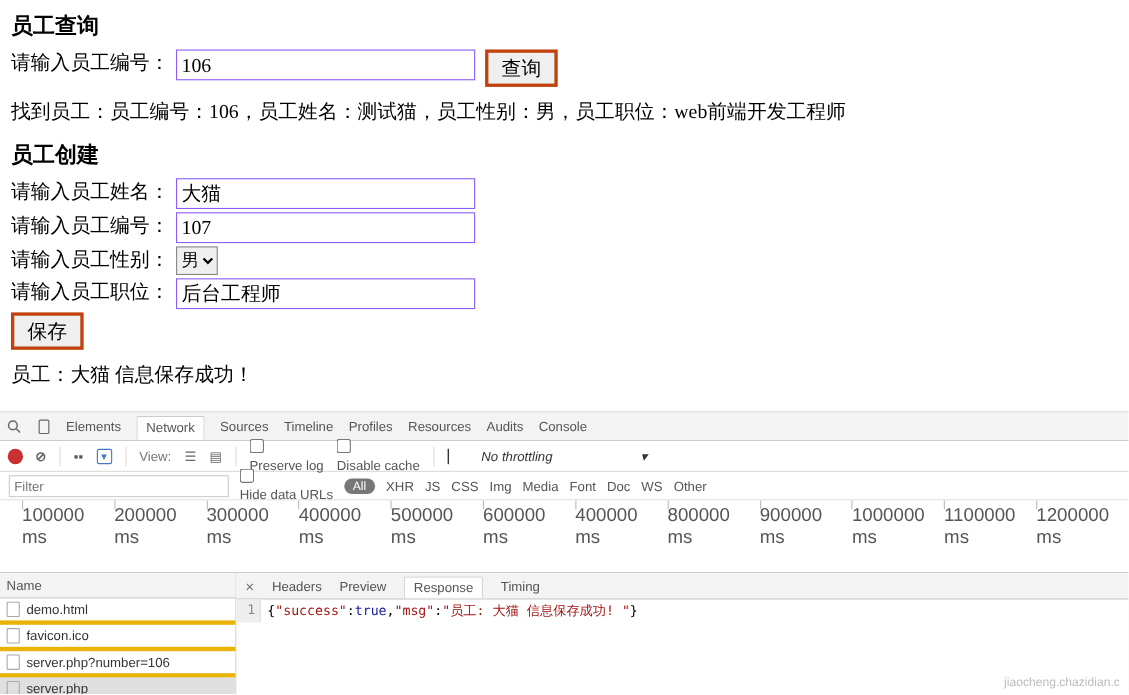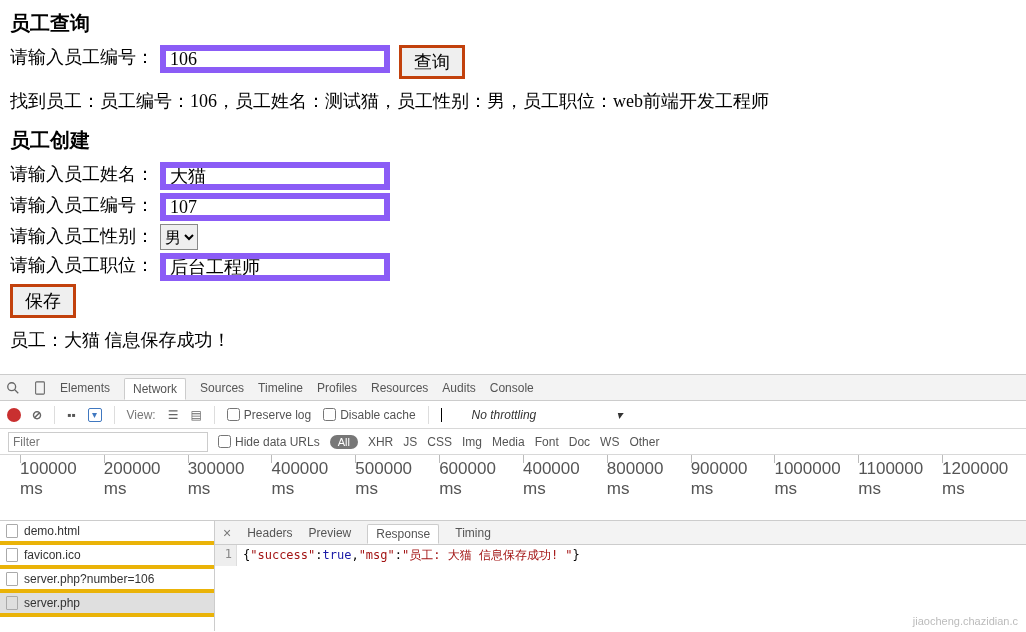--- a/index.html
+++ b/index.html
@@ -11,23 +11,23 @@
     color: #000;
     width: 1026px;
   }
   .page { padding: 6px 10px 8px 10px; }
   h3 { margin: 4px 0 8px 0; font-size: 20px; font-weight: bold; }
   .row { margin: 3px 0; display: flex; align-items: flex-start; }
   .lbl { margin-right: 6px; }
   input.text {
     font-family: inherit;
     font-size: 18px;
-    border: 6px solid #8b5cf6;
+    border: 1px solid #8b5cf6;
     padding: 2px 4px;
-    width: 230px;
+    width: 272px;
     height: 28px;
   }
   select.sel {
     font-family: Arial, sans-serif;
     font-size: 16px;
     border: 1px solid #888;
     height: 26px;
   }
   button.btn {
     font-family: inherit;
@@ -83,21 +83,21 @@
   .funnel {
     width: 14px; height: 14px;
     border: 1px solid #4078c0;
     border-radius: 2px;
     display: flex; align-items: center; justify-content: center;
     color: #4078c0; font-size: 10px;
   }
   .sep { width: 1px; height: 18px; background: #ddd; }
   .lbl2 { color: #777; }
   .tb-ico { color: #666; }
-  .cb { display: inline-flex; align-items: flex-start; gap: 4px; color: #555; }
+  .cb { display: inline-flex; align-items: flex-start; gap: 4px; color: #555; flex-direction: column; }
   .cb input { margin: 0; }
   .throttle {
     border-left: 1px solid #000000;
     padding-left: 30px;
     display: flex; align-items: center; gap: 80px;
     color: #333;
     font-style: italic;
   }
 
   .dt-filter {
@@ -343,20 +343,21 @@
       <span class="mk">800000 ms</span>
       <span class="mk">900000 ms</span>
       <span class="mk">1000000 ms</span>
       <span class="mk">1100000 ms</span>
       <span class="mk">1200000 ms</span>
     </div>
   </div>
 
   <div class="dt-bottom" style="position:relative">
     <div class="net-list">
+      <div class="hdr">Name</div>
       <div class="item">
           <span class="doc-ico"></span>
           <span>demo.html</span>
         </div>
       <div class="item">
           <span class="doc-ico"></span>
           <span>favicon.ico</span>
         </div>
       <div class="item">
           <span class="doc-ico"></span>

